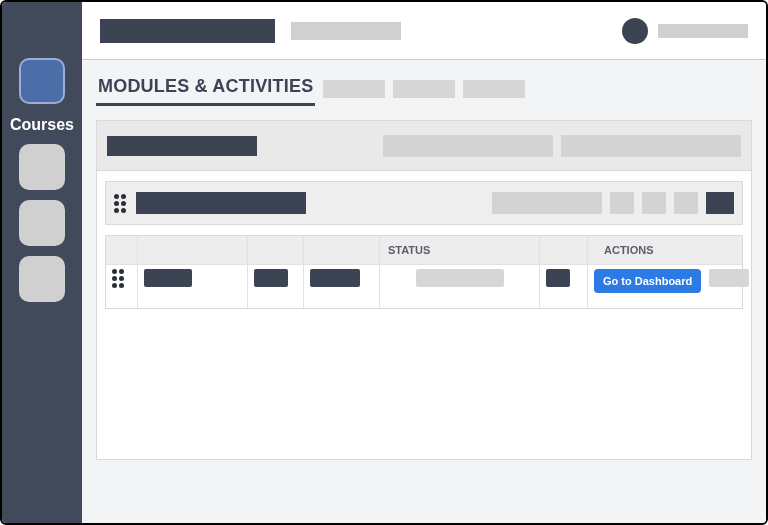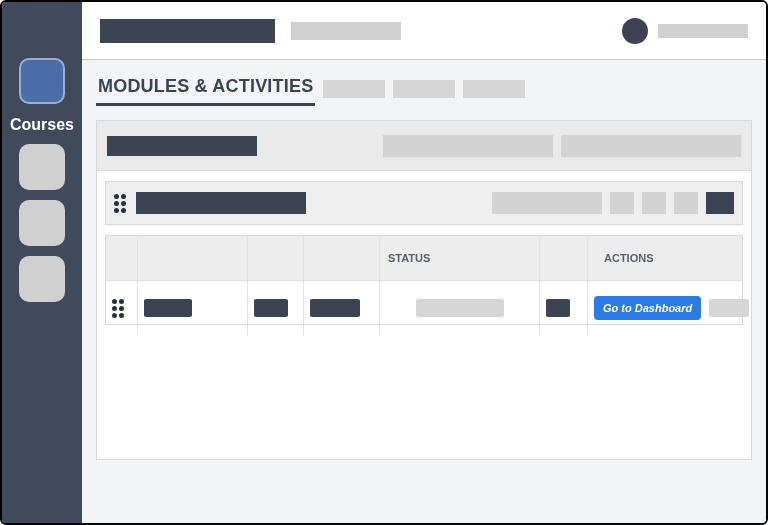--- a/index.html
+++ b/index.html
@@ -149,44 +149,43 @@
     border: 1px solid #d9d9d9;
     background: #fff;
   }
   .g-head, .g-row {
     display: grid;
     grid-template-columns: 32px 110px 56px 76px 160px 48px 1fr;
     align-items: center;
   }
   .g-head {
     background: #ededed;
-    height: 44px;
+    height: 28px;
   }
   .g-head > div {
     font-size: 11px;
     font-weight: 700;
     color: #5a5f6b;
     border-right: 1px solid #e2e2e2;
     height: 100%;
     display: flex;
     align-items: center;
     padding-left: 8px;
   }
   .g-head > div:last-child { border-right: none; margin-left: 8px; }
   .g-row {
     height: 44px;
     border-top: 1px solid #e2e2e2;
   }
   .g-row > div {
     border-right: 1px solid #e2e2e2;
     height: 100%;
     display: flex;
-    align-items: center;
-    padding: 15px 6px;
-    font-style: italic;
+    align-items: flex-start;
+    padding: 4px 6px;
   }
   .g-row > div:last-child { border-right: none; }
 
   .btn-primary {
     display: inline-block;
     background: #2c7be5;
     color: #fff;
     font-size: 11px;
     font-weight: 700;
     padding: 6px 9px;

